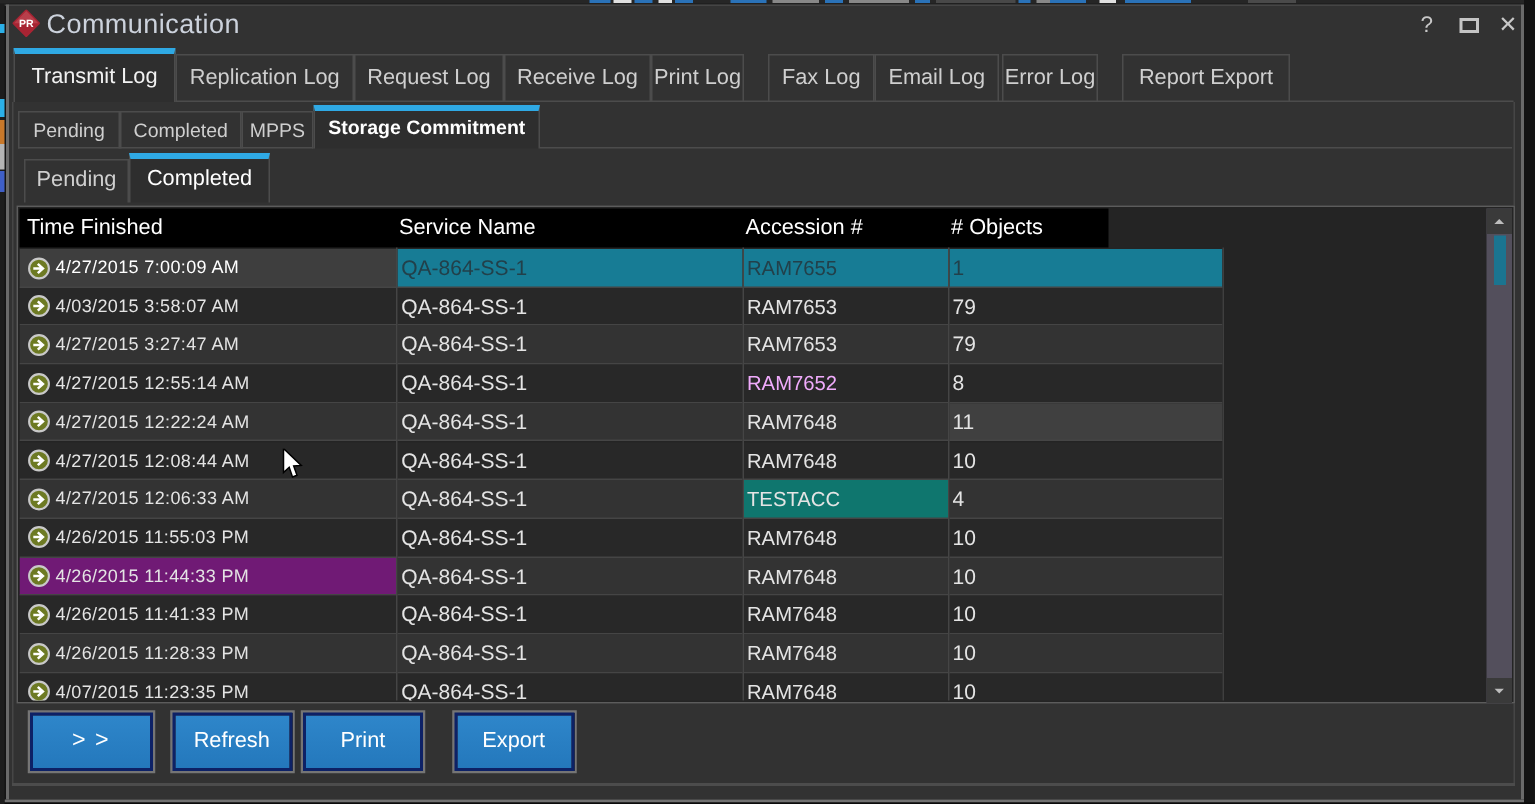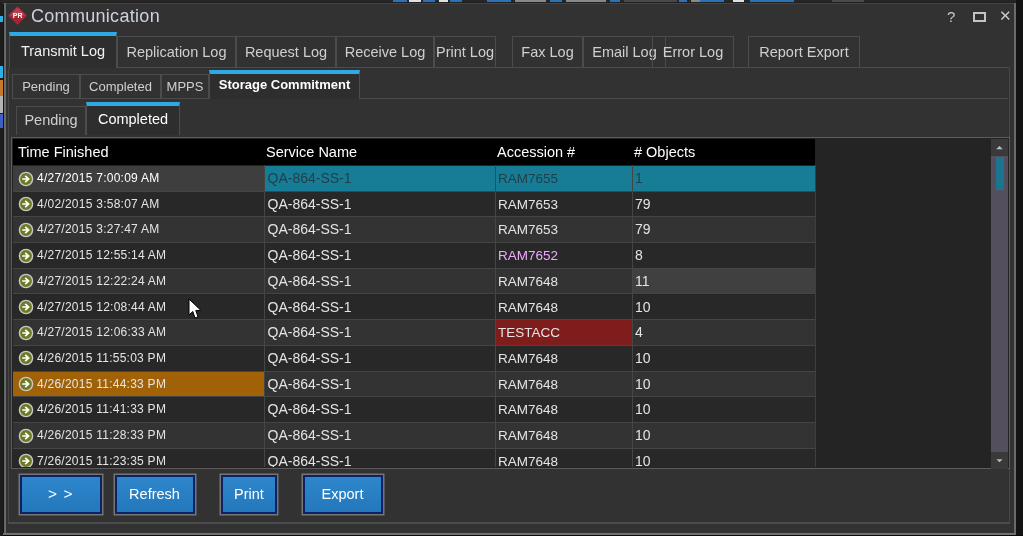--- a/index.html
+++ b/index.html
@@ -22,21 +22,21 @@
 .p1l {left:8px;top:68px;width:1px;height:455px;background:#464646}
 .p1r {left:1009px;top:68px;width:1px;height:455px;background:#464646}
 .p1b {left:8px;top:522px;width:1002px;height:2px;background:#4c4c4c}
 .tab2 {top:74px;height:25px;border:1px solid #4c4c4c;border-bottom:none;line-height:23px;text-align:center;font-size:13px;color:#cfcfcf}
 .tab2.sel {top:70px;height:29px;border-top:4px solid #2fa9e4;line-height:22px;background:#2e2e2e;color:#ffffff;font-weight:600;font-size:13px}
 .tabline2a {left:12px;top:98px;width:197px;height:1px;background:#4c4c4c}
 .tabline2b {left:360px;top:98px;width:648px;height:1px;background:#4c4c4c}
 .tab3 {top:106px;height:29px;border:1px solid #4c4c4c;border-bottom:none;line-height:27px;text-align:center;font-size:14.5px;color:#cfcfcf}
 .tab3.sel {top:102px;height:33px;border-top:4px solid #2fa9e4;line-height:26px;background:#2e2e2e;color:#ffffff}
 .grid {left:11px;top:137px;width:999px;height:332px;border:1px solid #5c5c5c;background:#242424}
-.ghead {left:13px;top:139px;width:802px;height:26px;background:#000;color:#fff;font-size:14.5px;line-height:26px}
+.ghead {left:13px;top:139px;width:726px;height:26px;background:#000;color:#fff;font-size:14.5px;line-height:26px}
 .ghead span {position:absolute;top:0}
 .rowclip {left:13px;top:166px;width:802px;height:301px;overflow:hidden}
 .row {left:0;width:802px}
 .row .c {top:0;height:100%;border-bottom:1px solid #454545}
 .c1 {left:0;width:250.5px}
 .c2 {left:251.5px;width:230px;font-size:14px;line-height:25px;padding-left:3px}
 .c3 {left:482.5px;width:136px;font-size:13.5px;line-height:25px;padding-left:2.5px}
 .c4 {left:619.5px;width:182.5px;font-size:14px;line-height:25px;padding-left:2.5px}
 .vsep {width:1px;background:#454545;top:165px;height:302px}
 .ric {position:absolute;left:5px}
@@ -90,21 +90,21 @@
 <div class="cap" style="left:947px;top:8px;font-size:15px">?</div>
 <div class="cap" style="left:973px;top:12px;width:13px;height:10px;border:2px solid #c4c4c4"></div>
 <div class="cap" style="left:999px;top:7px;font-size:15px">✕</div>
 <div class="tab1 sel" style="left:9px;width:108px">Transmit Log</div>
 <div class="tab1" style="left:117px;width:119px">Replication Log</div>
 <div class="tab1" style="left:236px;width:100px">Request Log</div>
 <div class="tab1" style="left:336px;width:98px">Receive Log</div>
 <div class="tab1" style="left:434px;width:62px">Print Log</div>
 <div class="tab1" style="left:512px;width:71px">Fax Log</div>
 <div class="tab1" style="left:583px;width:83px">Email Log</div>
-<div class="tab1" style="left:652px;width:82px">Error Log</div>
+<div class="tab1" style="left:668px;width:64px">Error Log</div>
 <div class="tab1" style="left:748px;width:112px">Report Export</div>
 <div class="tabline1"></div>
 <div class="p1l"></div>
 <div class="p1r"></div>
 <div class="p1b"></div>
 <div class="tab2" style="left:12px;width:68px">Pending</div>
 <div class="tab2" style="left:80px;width:81px">Completed</div>
 <div class="tab2" style="left:161px;width:48px">MPPS</div>
 <div class="tab2 sel" style="left:209px;width:151px">Storage Commitment</div>
 <div class="tabline2a"></div>
@@ -130,21 +130,21 @@
 <div class="c c2" style="background:#177c95;color:#22404a">QA-864-SS-1</div>
 <div class="c c3" style="background:#177c95;color:#22404a">RAM7655</div>
 <div class="c c4" style="background:#177c95;color:#22404a">1</div>
 </div>
 <div class="row" style="top:25.7px;height:25.7px">
 <div class="c c1" style="background:#282828;color:#e4e4e4">
           <svg class="ric" style="top:4.5px" width="16" height="16" viewBox="0 0 16 16">
             <circle cx="8" cy="8" r="6.6" fill="#6d7a23" stroke="#c9c9c9" stroke-width="1.4"></circle>
             <path d="M4.2 8 h5.2 M7.2 4.9 L10.6 8 L7.2 11.1" stroke="#fff" stroke-width="1.7" fill="none"></path>
           </svg>
-          <span class="tm">4/02/2015 3:58:07 AM</span>
+          <span class="tm">4/03/2015 3:58:07 AM</span>
         </div>
 <div class="c c2" style="background:#282828;color:#e4e4e4">QA-864-SS-1</div>
 <div class="c c3" style="background:#282828;color:#e4e4e4">RAM7653</div>
 <div class="c c4" style="background:#282828;color:#e4e4e4">79</div>
 </div>
 <div class="row" style="top:51.4px;height:25.7px">
 <div class="c c1" style="background:#333333;color:#e4e4e4">
           <svg class="ric" style="top:4.5px" width="16" height="16" viewBox="0 0 16 16">
             <circle cx="8" cy="8" r="6.6" fill="#6d7a23" stroke="#c9c9c9" stroke-width="1.4"></circle>
             <path d="M4.2 8 h5.2 M7.2 4.9 L10.6 8 L7.2 11.1" stroke="#fff" stroke-width="1.7" fill="none"></path>
@@ -193,37 +193,37 @@
 </div>
 <div class="row" style="top:154.2px;height:25.7px">
 <div class="c c1" style="background:#333333;color:#e4e4e4">
           <svg class="ric" style="top:4.5px" width="16" height="16" viewBox="0 0 16 16">
             <circle cx="8" cy="8" r="6.6" fill="#6d7a23" stroke="#c9c9c9" stroke-width="1.4"></circle>
             <path d="M4.2 8 h5.2 M7.2 4.9 L10.6 8 L7.2 11.1" stroke="#fff" stroke-width="1.7" fill="none"></path>
           </svg>
           <span class="tm">4/27/2015 12:06:33 AM</span>
         </div>
 <div class="c c2" style="background:#333333;color:#e4e4e4">QA-864-SS-1</div>
-<div class="c c3" style="background:#7f1d1d;color:#e4e4e4">TESTACC</div>
+<div class="c c3" style="background:#0f766e;color:#e4e4e4">TESTACC</div>
 <div class="c c4" style="background:#333333;color:#e4e4e4">4</div>
 </div>
 <div class="row" style="top:179.9px;height:25.7px">
 <div class="c c1" style="background:#282828;color:#e4e4e4">
           <svg class="ric" style="top:4.5px" width="16" height="16" viewBox="0 0 16 16">
             <circle cx="8" cy="8" r="6.6" fill="#6d7a23" stroke="#c9c9c9" stroke-width="1.4"></circle>
             <path d="M4.2 8 h5.2 M7.2 4.9 L10.6 8 L7.2 11.1" stroke="#fff" stroke-width="1.7" fill="none"></path>
           </svg>
           <span class="tm">4/26/2015 11:55:03 PM</span>
         </div>
 <div class="c c2" style="background:#282828;color:#e4e4e4">QA-864-SS-1</div>
 <div class="c c3" style="background:#282828;color:#e4e4e4">RAM7648</div>
 <div class="c c4" style="background:#282828;color:#e4e4e4">10</div>
 </div>
 <div class="row" style="top:205.6px;height:25.7px">
-<div class="c c1" style="background:#a16207;color:#e4e4e4">
+<div class="c c1" style="background:#701a75;color:#e4e4e4">
           <svg class="ric" style="top:4.5px" width="16" height="16" viewBox="0 0 16 16">
             <circle cx="8" cy="8" r="6.6" fill="#6d7a23" stroke="#c9c9c9" stroke-width="1.4"></circle>
             <path d="M4.2 8 h5.2 M7.2 4.9 L10.6 8 L7.2 11.1" stroke="#fff" stroke-width="1.7" fill="none"></path>
           </svg>
           <span class="tm">4/26/2015 11:44:33 PM</span>
         </div>
 <div class="c c2" style="background:#333333;color:#e4e4e4">QA-864-SS-1</div>
 <div class="c c3" style="background:#333333;color:#e4e4e4">RAM7648</div>
 <div class="c c4" style="background:#333333;color:#e4e4e4">10</div>
 </div>
@@ -250,38 +250,38 @@
 <div class="c c2" style="background:#333333;color:#e4e4e4">QA-864-SS-1</div>
 <div class="c c3" style="background:#333333;color:#e4e4e4">RAM7648</div>
 <div class="c c4" style="background:#333333;color:#e4e4e4">10</div>
 </div>
 <div class="row" style="top:282.7px;height:25.7px">
 <div class="c c1" style="background:#282828;color:#e4e4e4">
           <svg class="ric" style="top:4.5px" width="16" height="16" viewBox="0 0 16 16">
             <circle cx="8" cy="8" r="6.6" fill="#6d7a23" stroke="#c9c9c9" stroke-width="1.4"></circle>
             <path d="M4.2 8 h5.2 M7.2 4.9 L10.6 8 L7.2 11.1" stroke="#fff" stroke-width="1.7" fill="none"></path>
           </svg>
-          <span class="tm">7/26/2015 11:23:35 PM</span>
+          <span class="tm">4/07/2015 11:23:35 PM</span>
         </div>
 <div class="c c2" style="background:#282828;color:#e4e4e4">QA-864-SS-1</div>
 <div class="c c3" style="background:#282828;color:#e4e4e4">RAM7648</div>
 <div class="c c4" style="background:#282828;color:#e4e4e4">10</div>
 </div>
 </div>
 <div class="vsep" style="left:263.5px"></div>
 <div class="vsep" style="left:494.5px"></div>
 <div class="vsep" style="left:631.5px"></div>
 <div class="vsep" style="left:815px;background:#3f3f3f"></div>
 <div class="sb"></div>
 <div class="sbu"><svg width="17" height="17">
         <path d="M5.2 10.3 L8.5 7 L11.8 10.3 Z" fill="#bdbdbd"></path>
       </svg></div>
 <div class="sbd"><svg width="17" height="17">
         <path d="M5.4 7.2 L8.5 10.3 L11.6 7.2 Z" fill="#bdbdbd"></path>
       </svg></div>
 <div class="thumb"></div>
 <div class="btn" style="left:20px;width:81.5px"><span style="font-size:15.5px;letter-spacing:1px">&gt;&nbsp;&gt;</span></div>
 <div class="btn" style="left:114.5px;width:80px">Refresh</div>
-<div class="btn" style="left:221px;width:56px">Print</div>
+<div class="btn" style="left:202px;width:80px">Print</div>
 <div class="btn" style="left:302.5px;width:80px">Export</div>
 <div style="left:188px;top:299px;width:14px;height:21px"><svg width="14" height="21" viewBox="0 0 14 21">
         <path d="M1 0 L1 16 L4.8 12.5 L7 19 L10 17.8 L7.8 11.6 L12.8 11.3 Z" fill="#fff" stroke="#000" stroke-width="1"></path>
       </svg></div>
 </div>
 </body></html>

